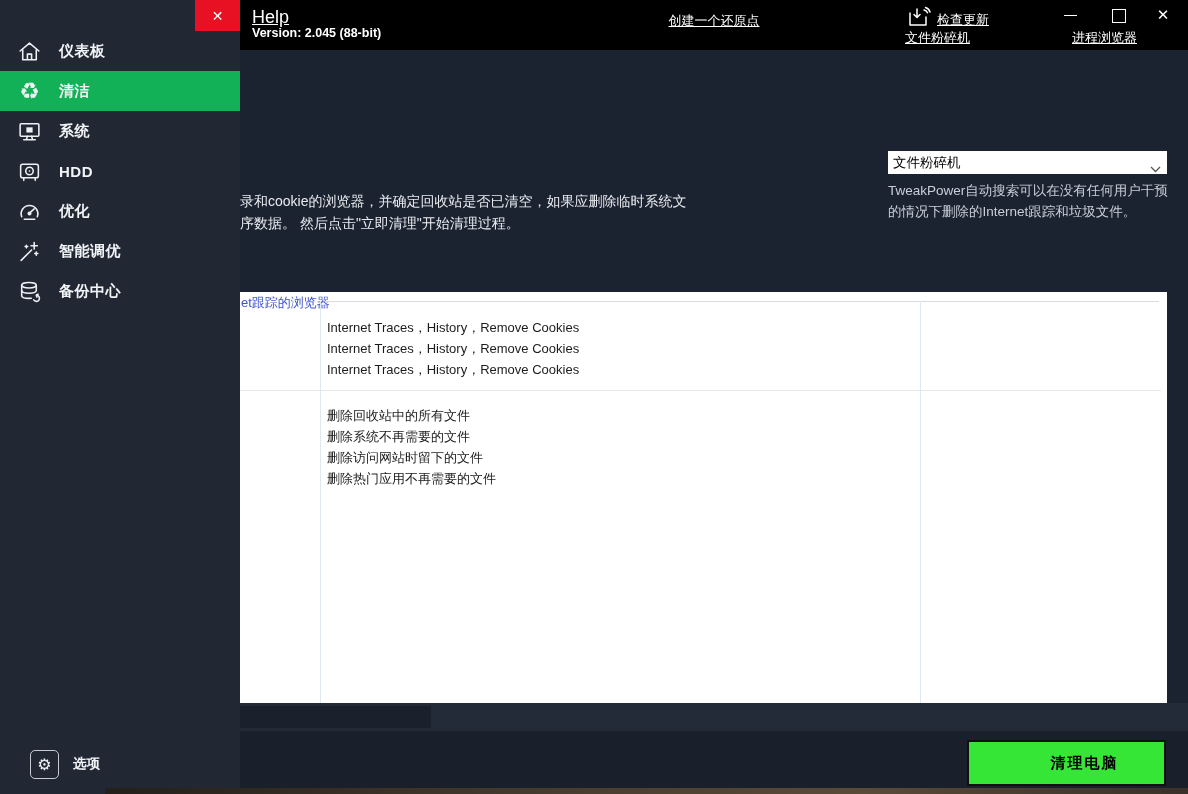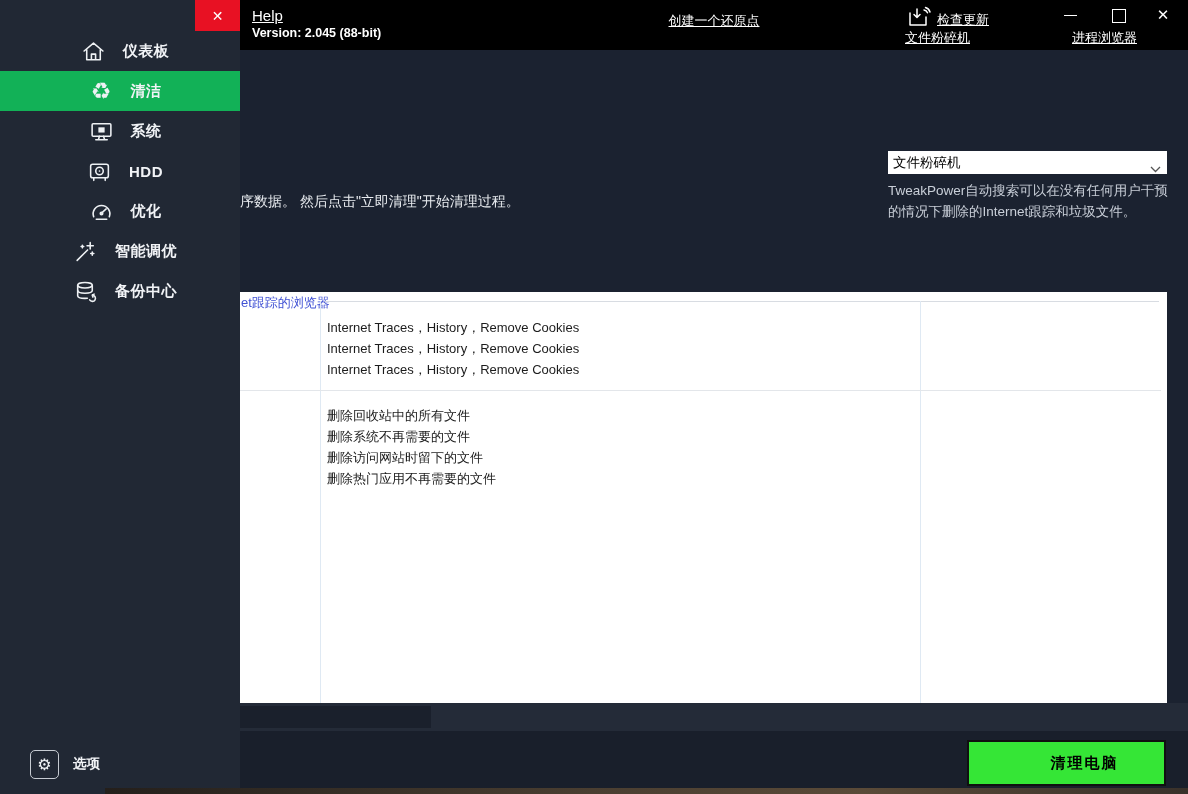--- a/index.html
+++ b/index.html
@@ -2,41 +2,41 @@
 <html><head>
 <meta charset="utf-8">
 <style>
   * { margin:0; padding:0; box-sizing:border-box; }
   html,body { width:1188px; height:794px; overflow:hidden; background:#10141c;
     font-family:"Liberation Sans", sans-serif; }
   .window { position:relative; width:1188px; height:794px; background:#1b2230; }
 
   
   .titlebar { position:absolute; left:240px; top:0; width:948px; height:50px; background:#000; color:#fff; }
-  .tb-help { position:absolute; left:12px; top:7px; font-size:15px; text-decoration:underline; cursor:pointer; }
+  .tb-help { position:absolute; left:12px; top:7px; font-size:18px; text-decoration:underline; cursor:pointer; }
   .tb-version { position:absolute; left:12px; top:26px; font-size:12.5px; font-weight:bold; }
   .tb-restore { position:absolute; left:50%; transform:translateX(-50%); top:12px; font-size:13px; text-decoration:underline; cursor:pointer; white-space:nowrap; }
   .tb-update-icon { position:absolute; left:666px; top:6px; }
   .tb-check-update { position:absolute; left:697px; top:11px; font-size:13px; text-decoration:underline; cursor:pointer; white-space:nowrap; }
   .tb-shredder { position:absolute; left:665px; top:29px; font-size:13px; text-decoration:underline; cursor:pointer; white-space:nowrap; }
   .tb-process { position:absolute; left:832px; top:29px; font-size:13px; text-decoration:underline; cursor:pointer; white-space:nowrap; }
   .tb-min { position:absolute; left:820px; top:4px; width:22px; height:22px; cursor:pointer; }
   .tb-min::after { content:""; position:absolute; left:4px; top:11px; width:13px; height:0; border-top:1.5px solid #fff; }
   .tb-max { position:absolute; left:868px; top:4px; width:22px; height:22px; cursor:pointer; }
   .tb-max::after { content:""; position:absolute; left:4px; top:5px; width:12px; height:12px; border:1.5px solid #fff; }
   .tb-close { position:absolute; left:912px; top:4px; width:22px; height:22px; color:#fff; font-size:15px; text-align:center; line-height:22px; cursor:pointer; }
 
   
   .red-close { position:absolute; left:195px; top:0; width:45px; height:31px; background:#e81123; color:#fff;
     display:flex; align-items:center; justify-content:center; font-size:14px; cursor:pointer; z-index:5; }
 
   
   .sidebar { position:absolute; left:0; top:0; width:240px; height:794px; background:#212834; color:#f1f3f6; }
   .nav { position:absolute; left:0; top:31px; width:240px; }
-  .nav-item { height:40px; display:flex; align-items:center; padding-left:9px; gap:16px; cursor:pointer;justify-content:center; }
+  .nav-item { height:40px; display:flex; align-items:center; padding-left:16px; gap:16px; cursor:pointer; }
   .nav-item.active { background:#12b157; }
   .nav-ico { width:27px; height:27px; display:flex; align-items:center; justify-content:center; flex:none; }
   .nav-ico svg { stroke:#eef1f4; fill:none; stroke-width:1.5; stroke-linecap:round; stroke-linejoin:round; }
   .nav-ico .glyph { font-size:23px; line-height:1; color:#eef1f4; }
   .nav-label { font-size:15px; font-weight:bold; letter-spacing:.5px; }
   .options { position:absolute; left:0; top:744px; width:240px; height:40px; display:flex; align-items:center; padding-left:30px; gap:14px; cursor:pointer; }
   .options-ico { width:29px; height:29px; border:1px solid #c6cbd2; border-radius:5px; display:flex; align-items:center; justify-content:center; font-size:16px; color:#eef1f4; }
   .options-label { font-size:13.5px; font-weight:bold; }
 
   
@@ -184,20 +184,21 @@
       <span class="options-ico">
           <span>⚙</span>
         </span>
       <span class="options-label">选项</span>
     </div>
   </div>
 
   <div class="content">
 
     <div class="intro">
+      <div>录和cookie的浏览器，并确定回收站是否已清空，如果应删除临时系统文</div>
       <div>序数据。 然后点击"立即清理"开始清理过程。</div>
     </div>
 
     <div class="mode-select">
       <span class="val">文件粉碎机</span>
       <span class="chev">
         <svg width="11" height="7" viewBox="0 0 11 7" fill="none" stroke="#555" stroke-width="1.3">
             <path d="M1 1 L5.5 5.5 L10 1"></path>
           </svg>
       </span>

